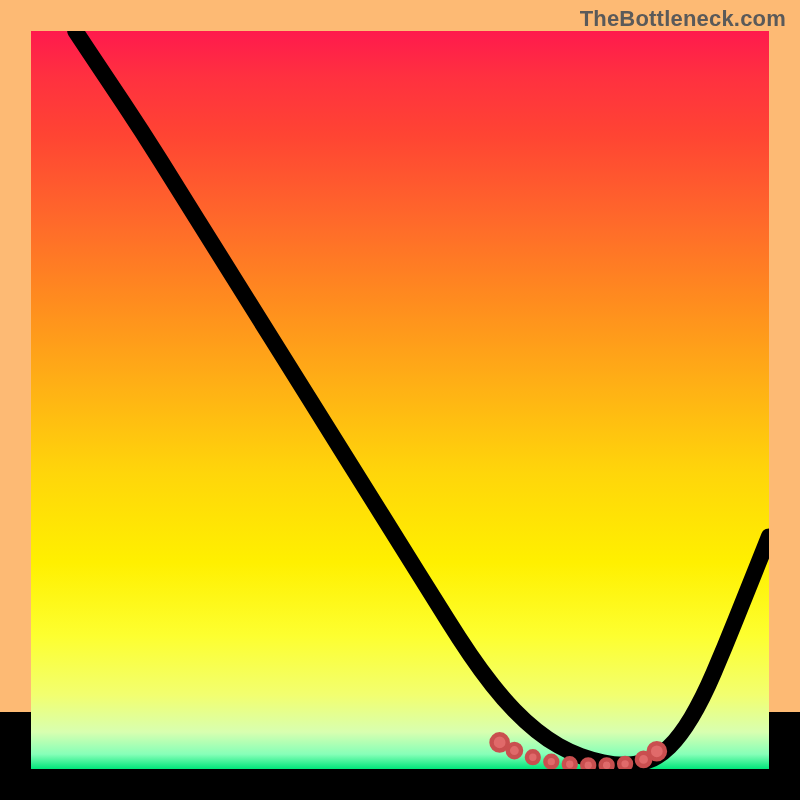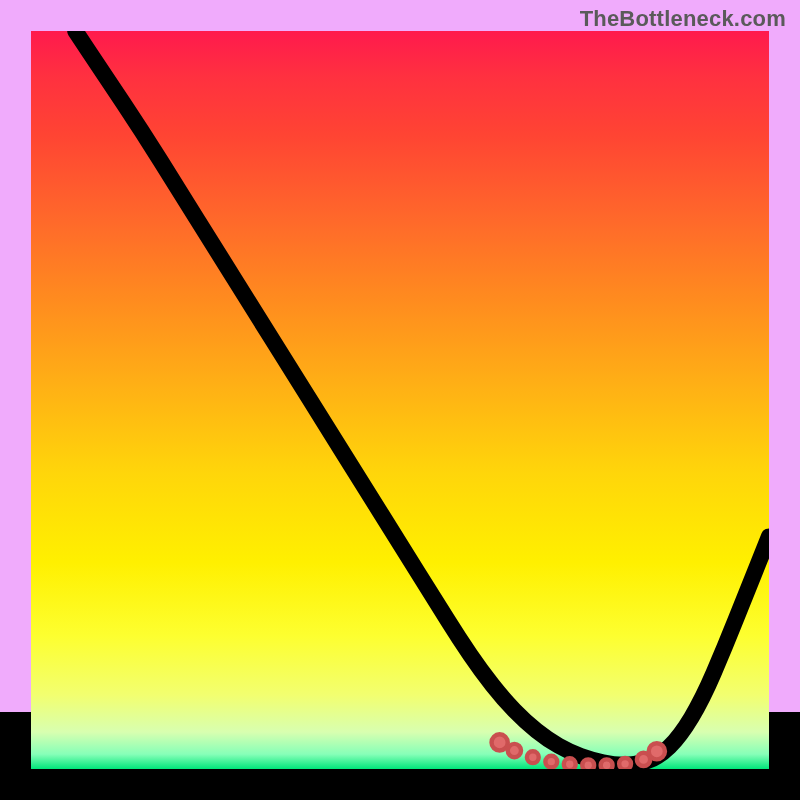--- a/index.html
+++ b/index.html
@@ -1,21 +1,21 @@
 <!DOCTYPE html>
 <html><head>
 <meta charset="utf-8">
 <style>
   * { margin: 0; padding: 0; box-sizing: border-box; }
   html, body { width: 800px; height: 800px; overflow: hidden; background: #000; }
   .frame {
     position: relative;
     width: 800px;
     height: 712px;
-    background: #f0abfc;
+    background: #fdba74;
   }
   .watermark {
     position: absolute;
     top: 6px;
     right: 14px;
     font-family: Arial, Helvetica, sans-serif;
     font-size: 22px;
     font-weight: 600;
     color: #5a5a5a;
     letter-spacing: 0.2px;

